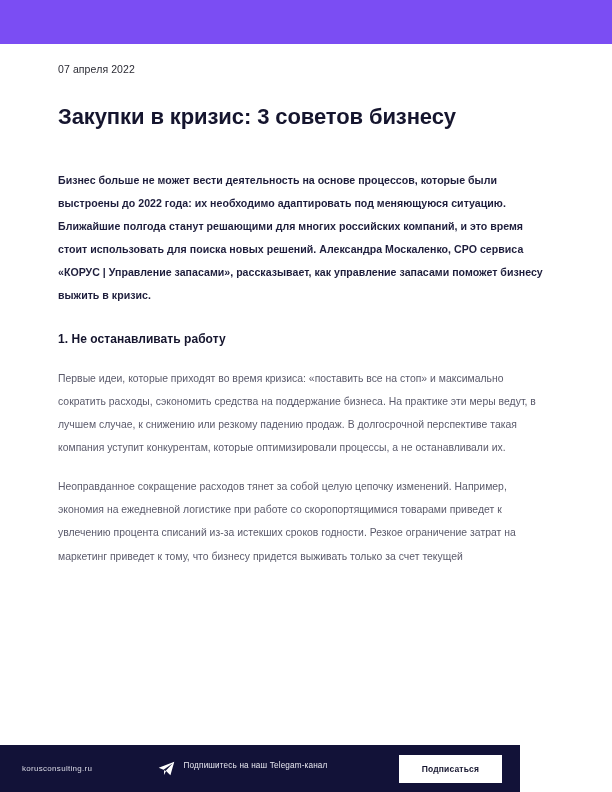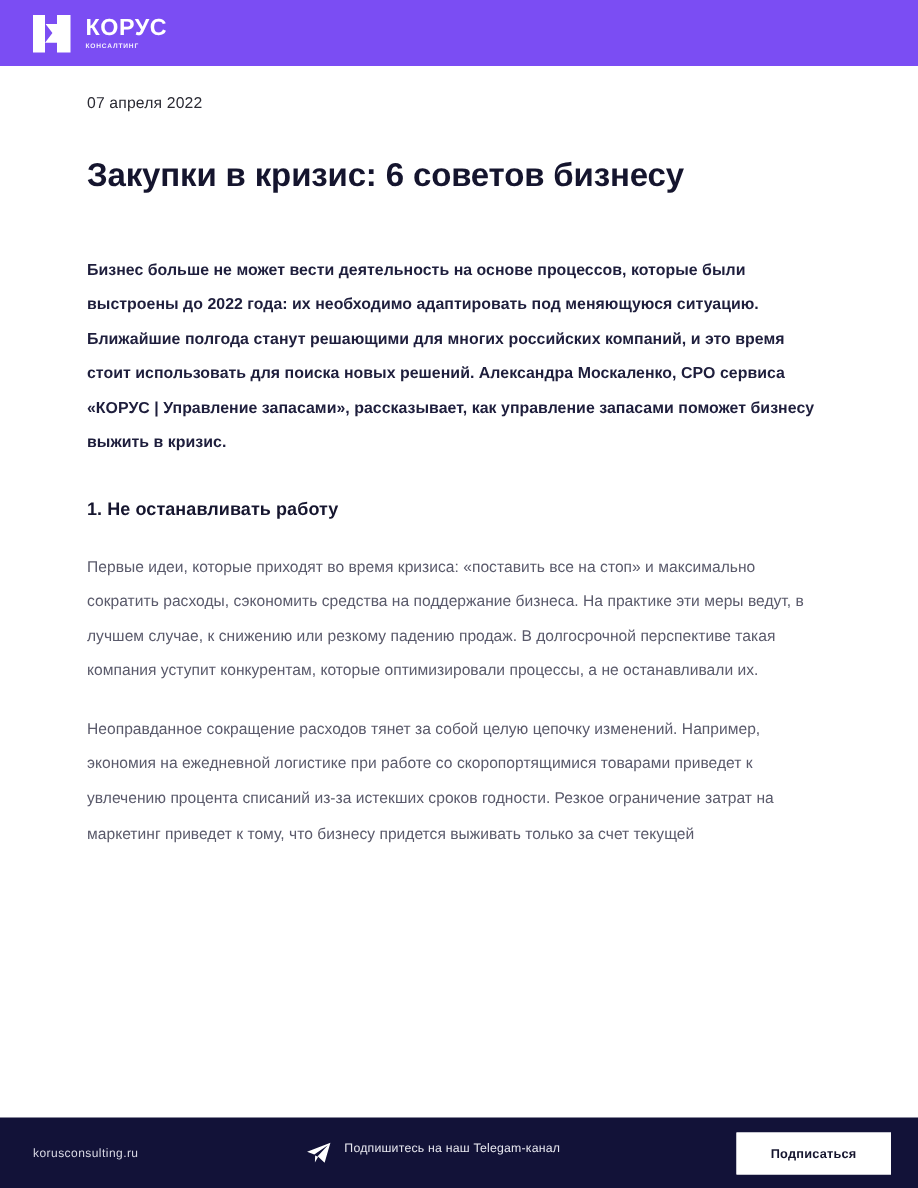--- a/index.html
+++ b/index.html
@@ -135,21 +135,21 @@
     line-height: 2.22;
     letter-spacing: 0.02px;
   }
   .para + .para { margin-top: 16px; }
 
   
   .footer {
     position: absolute;
     left: 0;
     bottom: 0;
-    width: 612px;
+    width: 520px;
     height: 47px;
     background: #121238;
     display: flex;
     align-items: center;
     padding: 0 18px 0 22px;
   }
 
   .footer-url {
     color: #d9d9e4;
     font-size: 8px;
@@ -190,39 +190,28 @@
     padding: 8px 22px;
     cursor: pointer;
     letter-spacing: 0.15px;
   }
 </style>
 </head>
 <body>
 
 <div class="header">
 
-  <div class="brand">
-    <div class="brand-mark">
-      <span class="bar-left"></span>
-      <span class="notch"></span>
-      <span class="bar-right"></span>
-    </div>
-    <div class="brand-text">
-      <span class="brand-name">КОРУС</span>
-      <span class="brand-sub">КОНСАЛТИНГ</span>
-    </div>
-  </div>
 
 </div>
 
 <div class="content">
 
   <div class="date">07 апреля 2022</div>
 
-  <h1 class="page-title">Закупки в кризис: 6 советов бизнесу</h1>
+  <h1 class="page-title">Закупки в кризис: 3 советов бизнесу</h1>
 
   <p class="lede">Бизнес больше не может вести деятельность на основе процессов, которые были выстроены до 2022 года: их необходимо адаптировать под меняющуюся ситуацию. Ближайшие полгода станут решающими для многих российских компаний, и это время стоит использовать для поиска новых решений. Александра Москаленко, CPO сервиса «КОРУС | Управление запасами», рассказывает, как управление запасами поможет бизнесу выжить в кризис.</p>
 
   <h2 class="section-title">1. Не останавливать работу</h2>
 
   <p class="para">Первые идеи, которые приходят во время кризиса: «поставить все на стоп» и максимально сократить расходы, сэкономить средства на поддержание бизнеса. На практике эти меры ведут, в лучшем случае, к снижению или резкому падению продаж. В долгосрочной перспективе такая компания уступит конкурентам, которые оптимизировали процессы, а не останавливали их.</p>
   <p class="para">Неоправданное сокращение расходов тянет за собой целую цепочку изменений. Например, экономия на ежедневной логистике при работе со скоропортящимися товарами приведет к увлечению процента списаний из-за истекших сроков годности. Резкое ограничение затрат на маркетинг приведет к тому, что бизнесу придется выживать только за счет текущей</p>
 
 </div>
 

